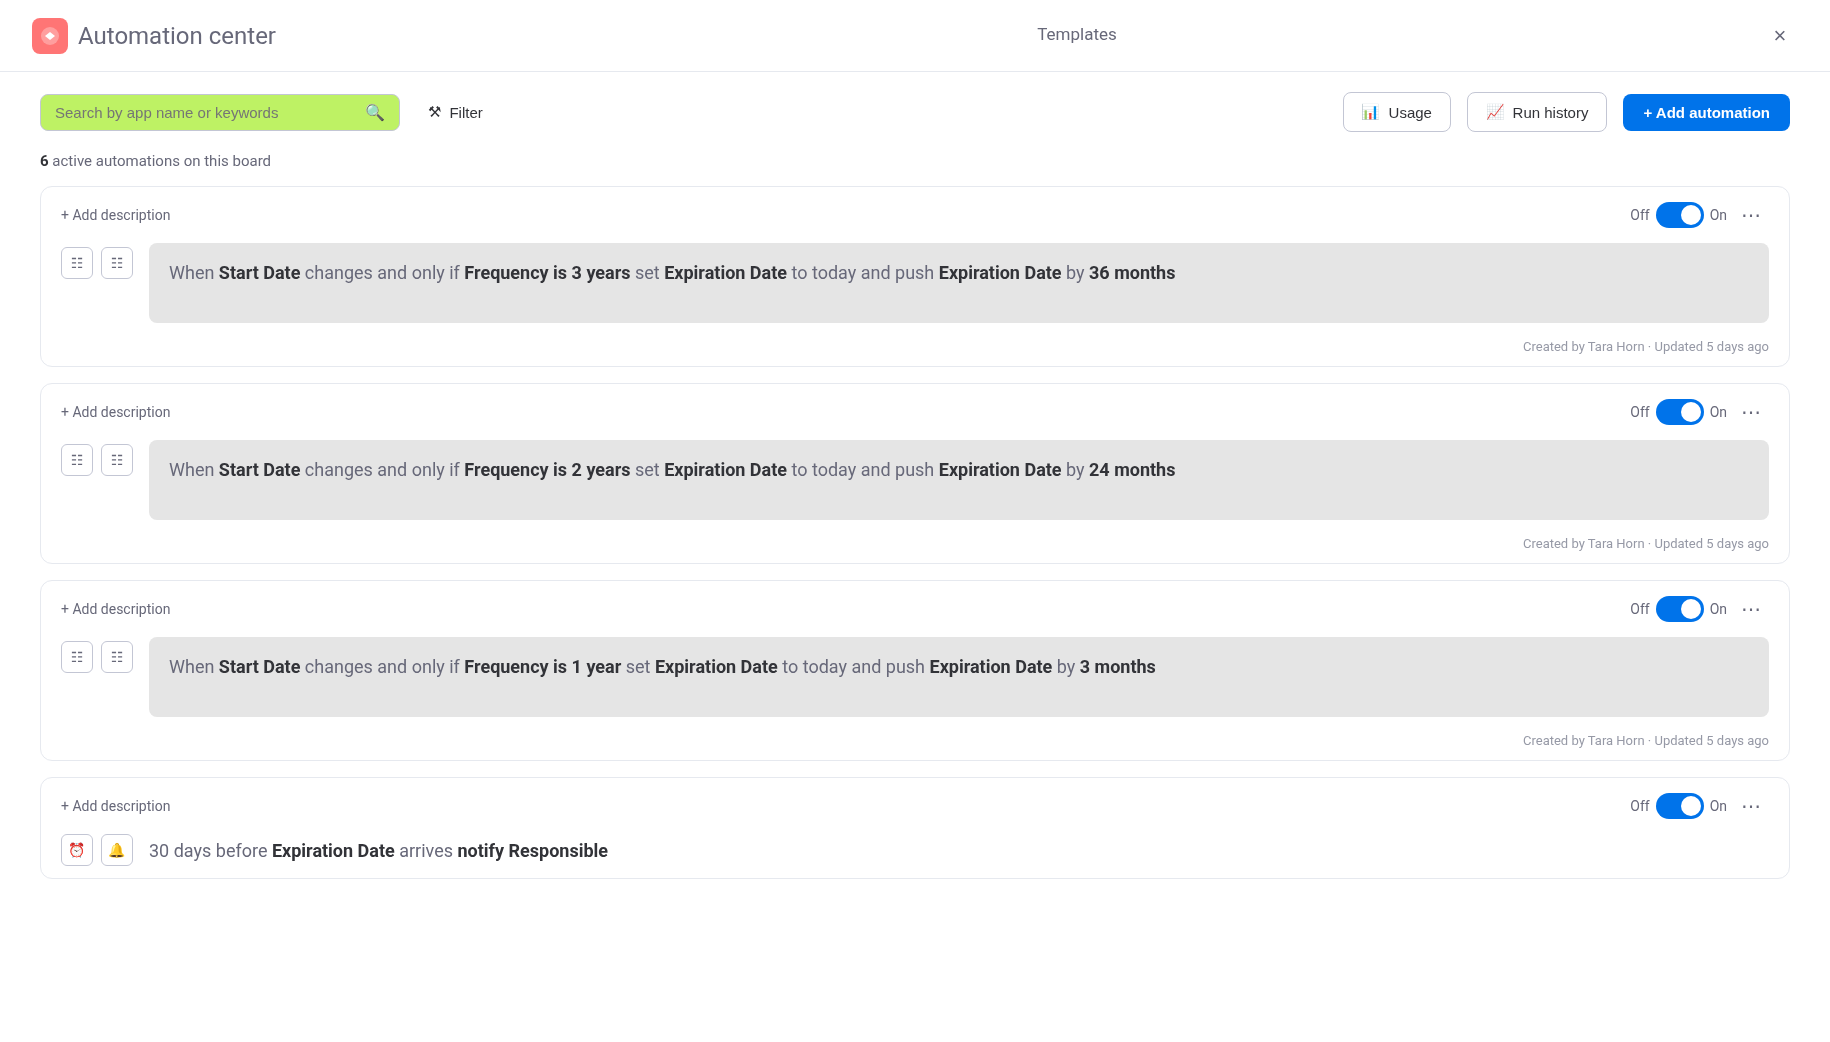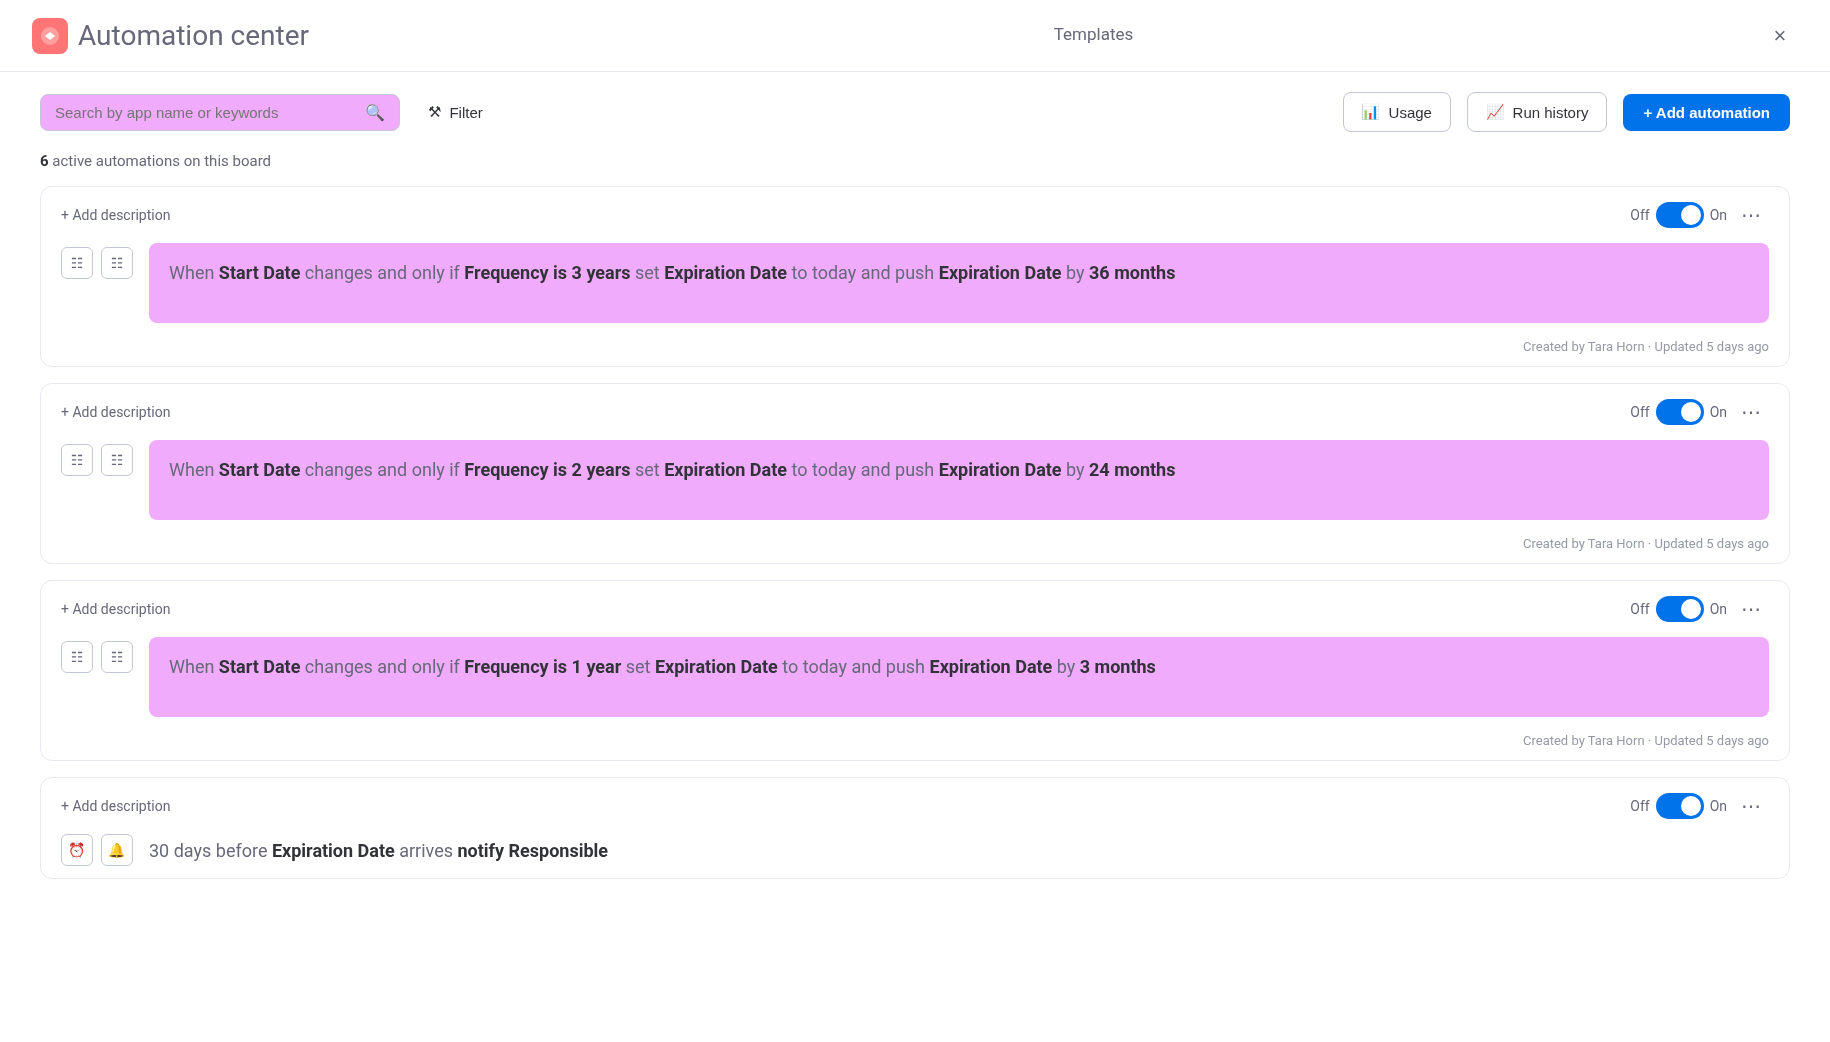--- a/index.html
+++ b/index.html
@@ -32,21 +32,21 @@
       height: 36px;
       background: #ff7575;
       border-radius: 8px;
       display: flex;
       align-items: center;
       justify-content: center;
       font-size: 18px;
       color: white;
     }
     .logo-text {
-      font-size: 28px;
+      font-size: 24px;
       font-weight: 700;
       color: #323338;
     }
     .logo-text span {
       font-weight: 400;
       color: #676879;
     }
     .nav-tabs {
       display: flex;
       align-items: center;
@@ -93,21 +93,21 @@
       gap: 16px;
     }
     .search-box {
       display: flex;
       align-items: center;
       border: 1px solid #c3c6d4;
       border-radius: 8px;
       padding: 8px 14px;
       gap: 10px;
       width: 360px;
-      background: #f0abfc;
+      background: #bef264;
     }
     .search-box input {
       border: none;
       outline: none;
       font-size: 15px;
       color: #676879;
       width: 100%;
       background: transparent;
     }
     .search-icon-wrap {
@@ -217,21 +217,21 @@
       display: flex;
       align-items: center;
       justify-content: center;
       cursor: pointer;
       color: #676879;
       font-size: 14px;
       background: #fff;
     }
 
     .automation-text-card {
-      background: #f0abfc;
+      background: #e5e5e5;
       border-radius: 8px;
       padding: 16px 20px;
       flex: 1;
       font-size: 18px;
       line-height: 1.6;
       color: #676879;
       min-height: 80px;
     }
     .automation-text-card .bold {
       font-weight: 700;

